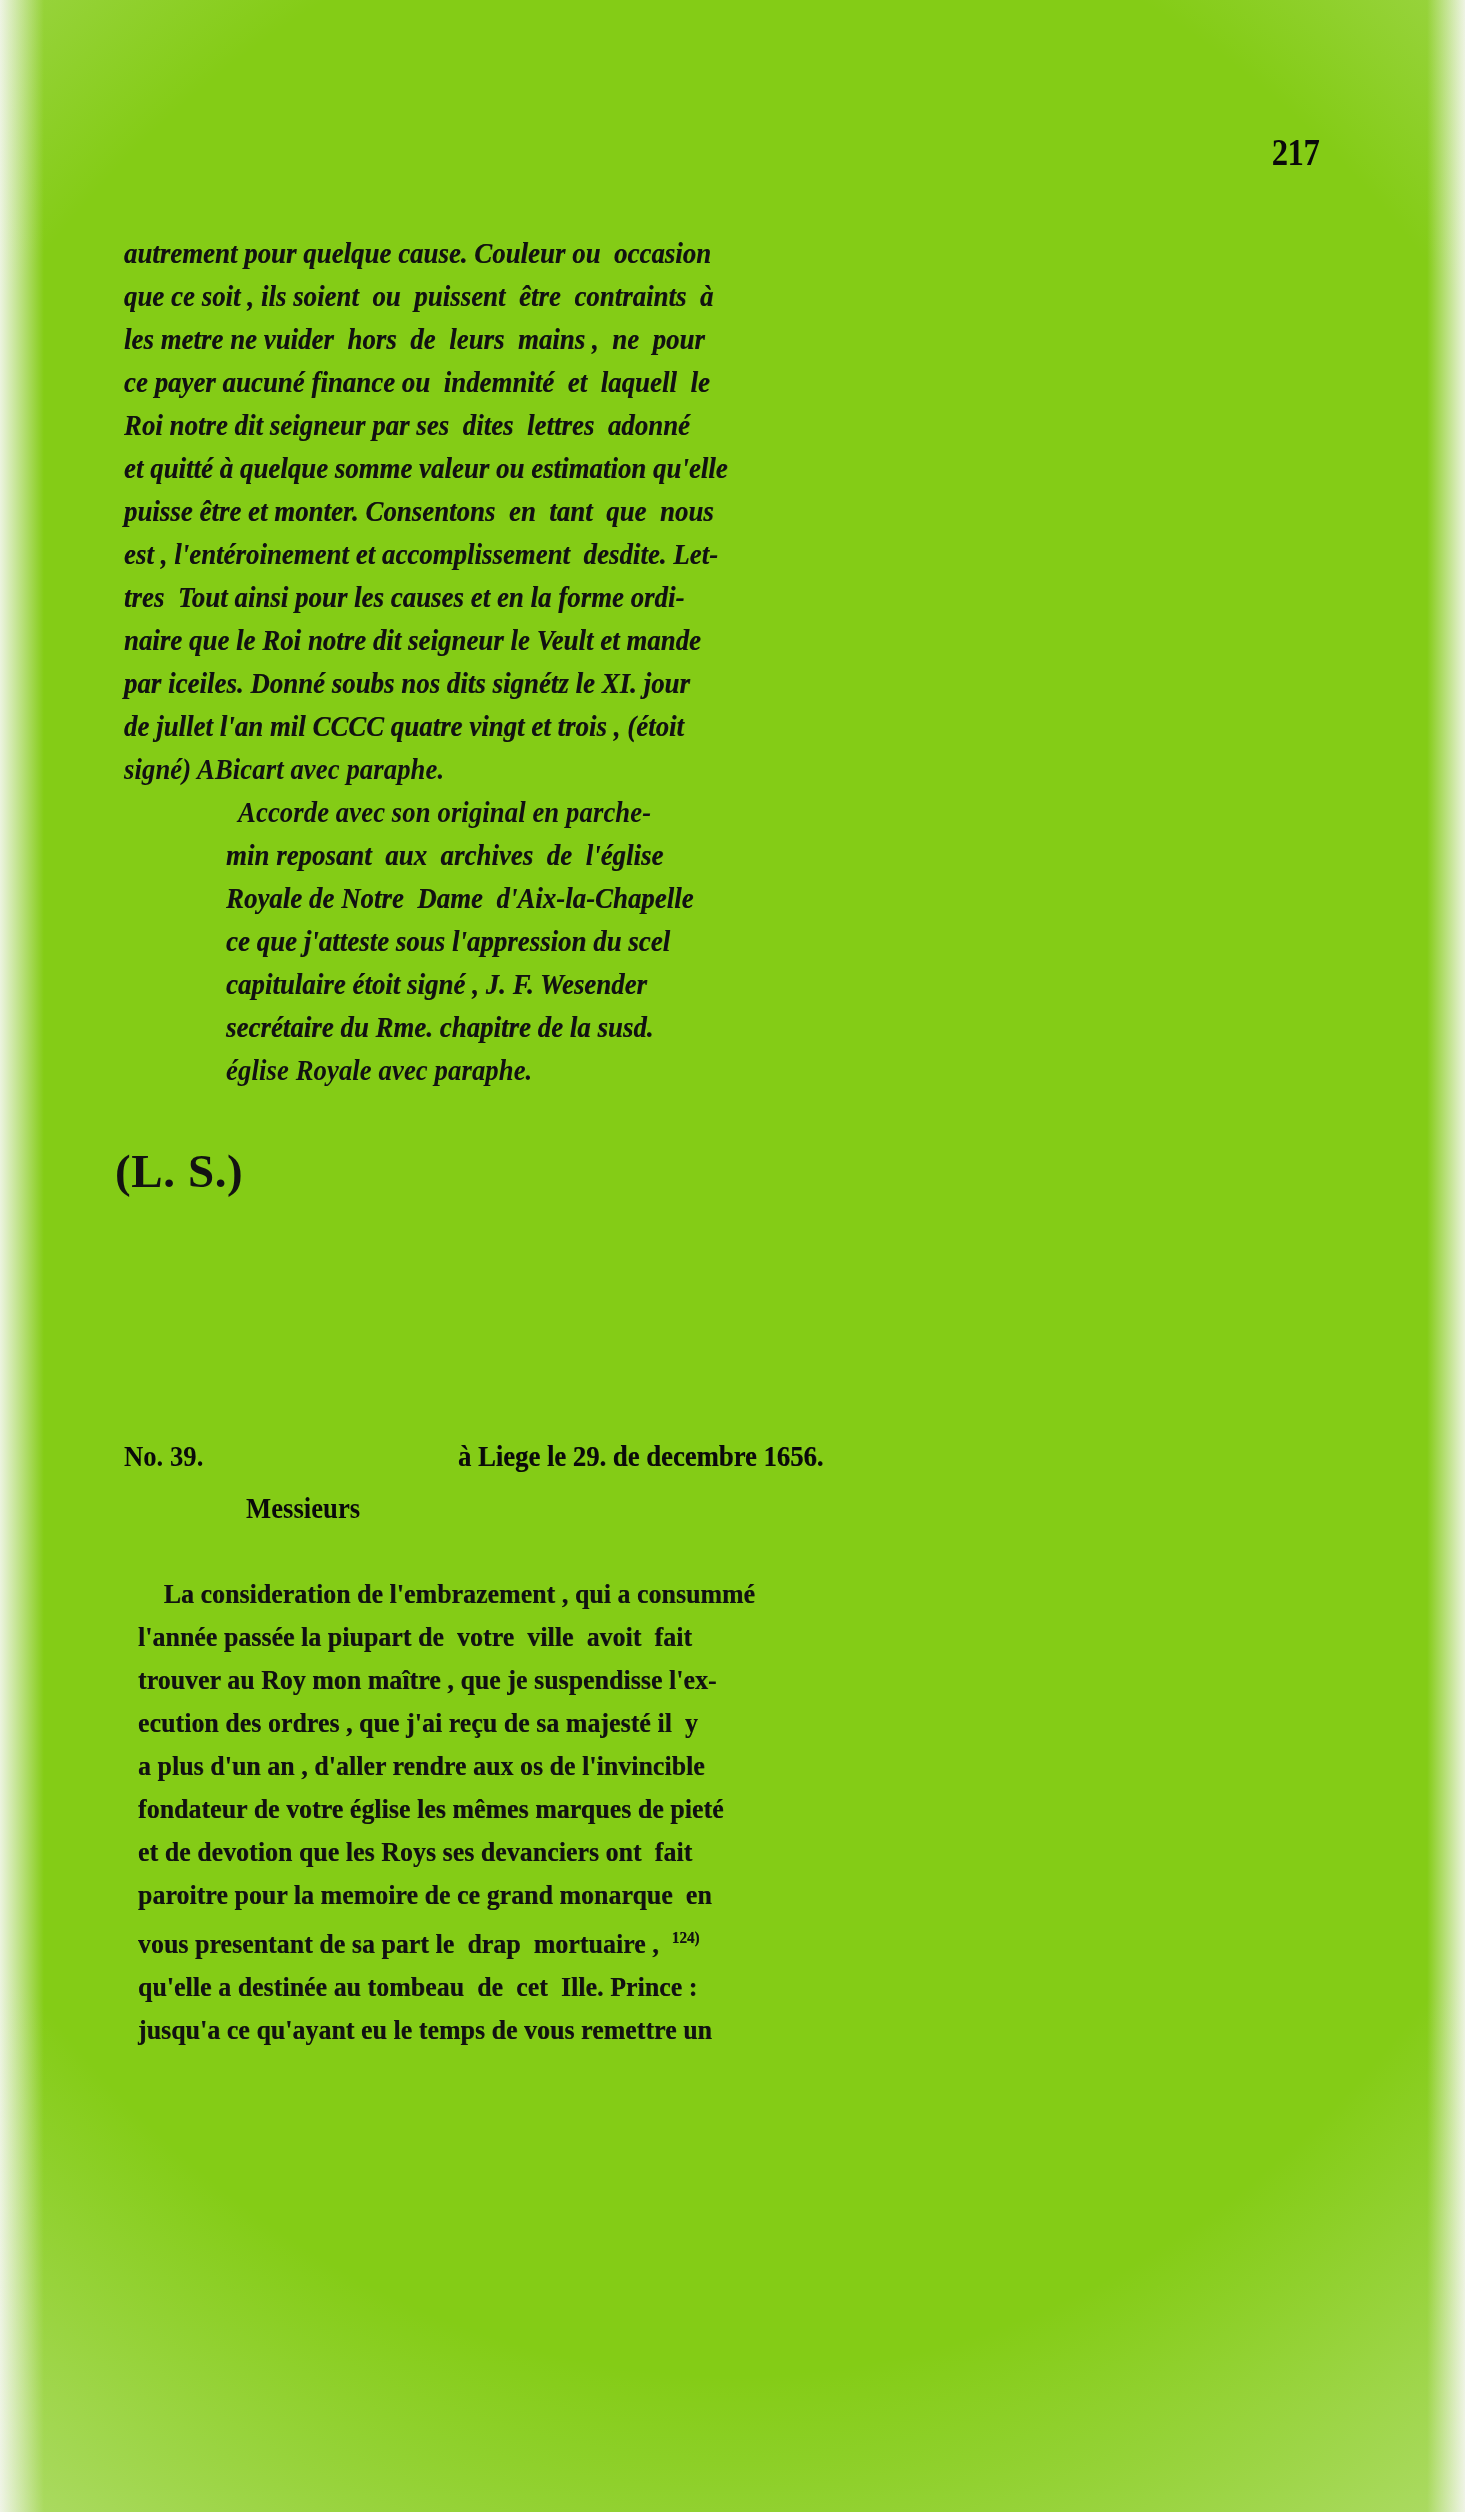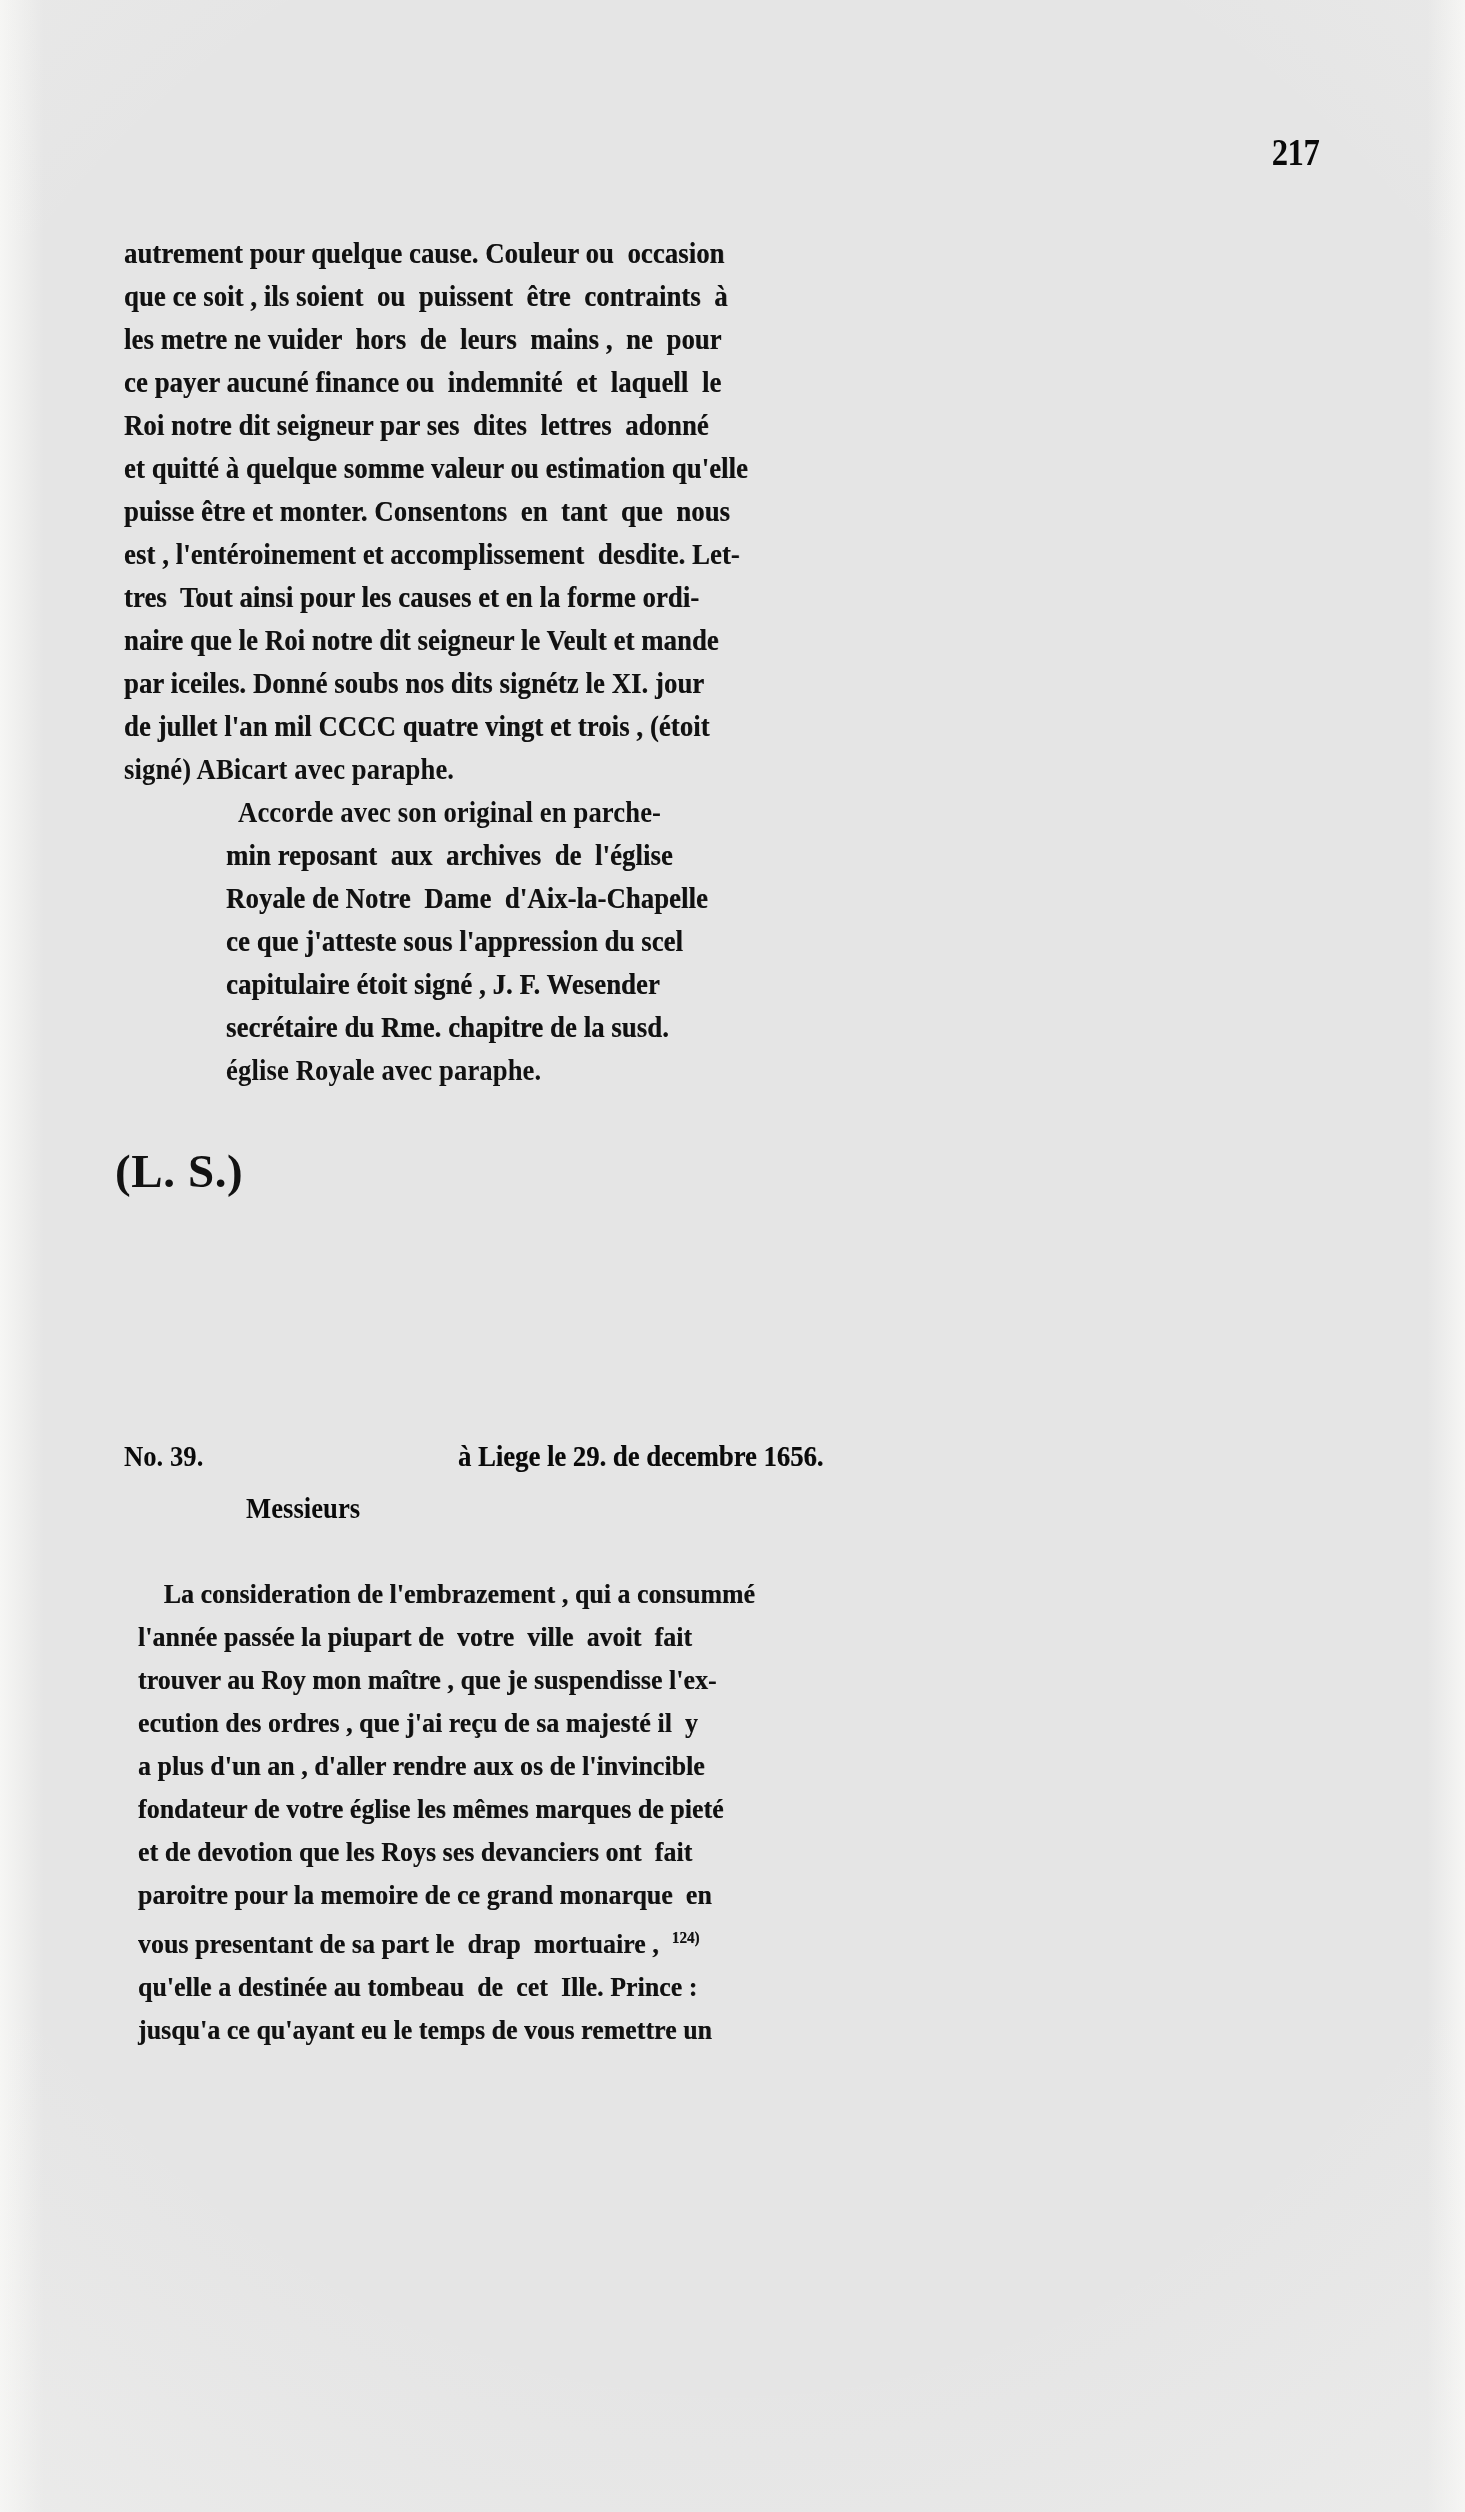--- a/index.html
+++ b/index.html
@@ -5,21 +5,21 @@
   html, body {
     margin: 0;
     padding: 0;
     background: #ffffff;
   }
 
   .page {
     position: relative;
     width: 1465px;
     height: 2512px;
-    background: #e5e5e5;
+    background: #84cc16;
     overflow: hidden;
     font-family: "Liberation Serif", "DejaVu Serif", serif;
     color: #0a0a0a;
   }
 
   
   .scan-tone {
     position: absolute;
     inset: 0;
     background:
@@ -40,20 +40,21 @@
     color: #0a0a0a;
     transform: scaleX(0.86);
     transform-origin: right center;
   }
 
   .text-block {
     position: absolute;
     left: 124px;
     top: 232px;
     width: 1084px;
+    font-style: italic;
   }
 
   .line {
     display: block;
     font-family: "Liberation Serif", "DejaVu Serif", serif;
     font-weight: bold;
     font-size: 29px;
     line-height: 43px;
     color: #111;
     white-space: pre;

